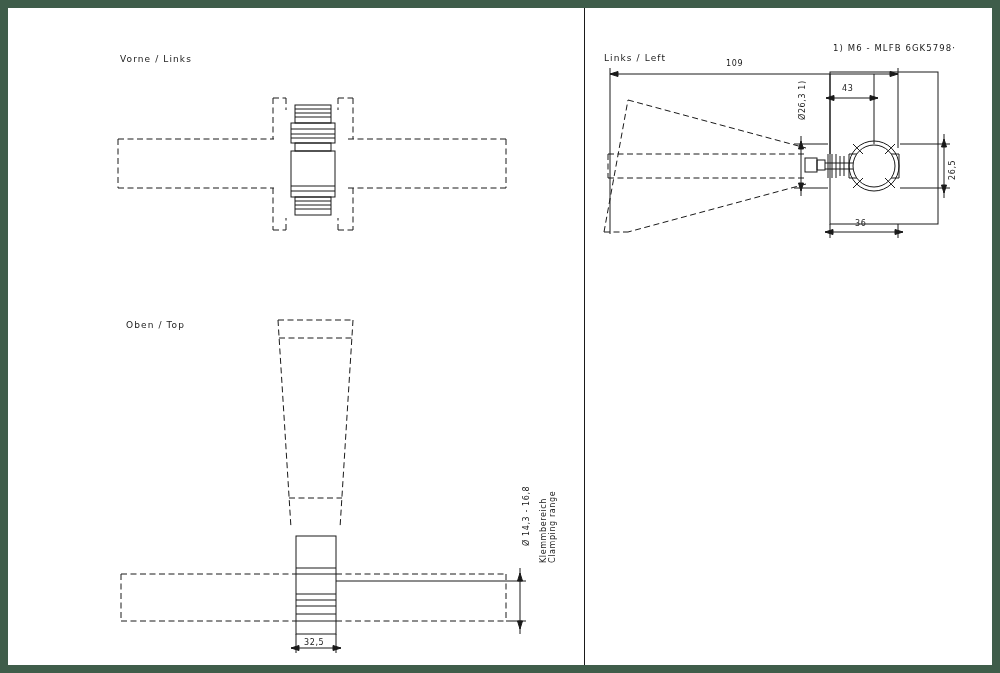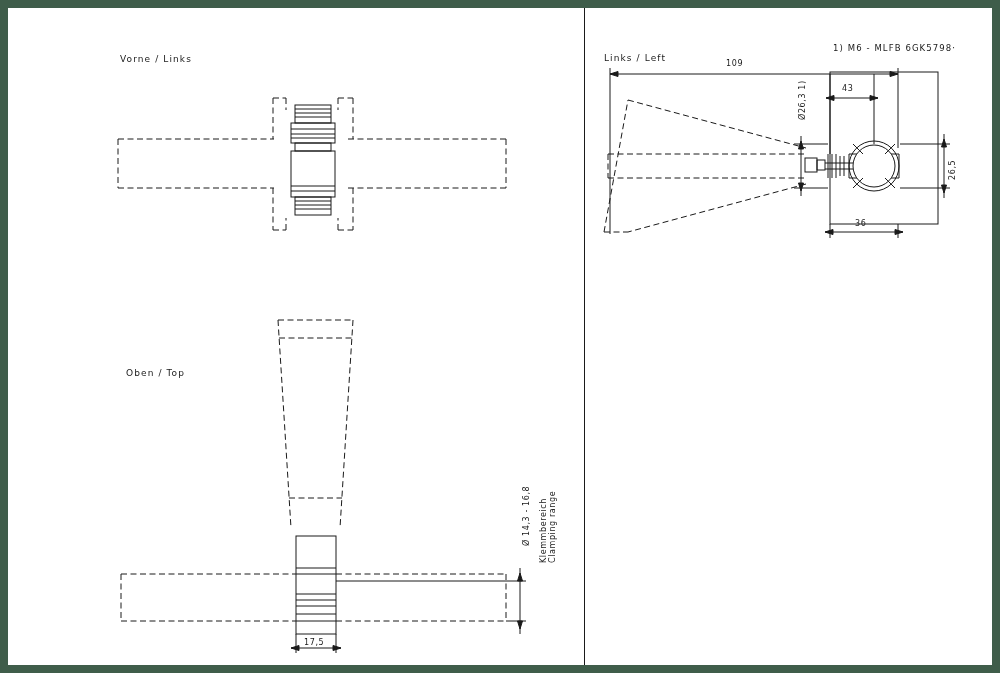--- a/index.html
+++ b/index.html
@@ -57,29 +57,29 @@
 </style>
 </head>
 <body>
 
 <div id="sheet">
 
   <div class="sep" style="left:576px; top:0px; width:1px; height:657px;"></div>
 
   <div class="lbl" style="left:112px; top:46px;">Vorne  /  Links</div>
   <div class="lbl" style="left:596px; top:45px;">Links  /  Left</div>
-  <div class="lbl" style="left:118px; top:312px;margin-top:48px;">Oben  /  Top</div>
+  <div class="lbl" style="left:118px; top:312px;">Oben  /  Top</div>
   <div class="lbl" style="left:825px; top:35px; font-size:8.5px;">1)  M6  -   MLFB  6GK5798·</div>
 
   <div class="dim" style="left:718px; top:51px;">109</div>
   <div class="dim" style="left:834px; top:76px;">43</div>
   <div class="dim vert" style="left:790px; top:112px;">Ø26,3 1)</div>
   <div class="dim vert" style="left:940px; top:172px;">26,5</div>
   <div class="dim" style="left:847px; top:211px;">36</div>
-  <div class="dim" style="left:296px; top:630px;">17,5</div>
+  <div class="dim" style="left:296px; top:630px;">32,5</div>
   <div class="dim vert" style="left:514px; top:538px;">Ø 14,3  -  16,8</div>
   <div class="dim vert" style="left:531px; top:555px;">Klemmbereich</div>
   <div class="dim vert" style="left:540px; top:555px;">Clamping range</div>
 
   <svg class="layer" viewBox="0 0 984 657" xmlns="http://www.w3.org/2000/svg">
     <g fill="none" stroke="#1a1a1a" stroke-width="1" stroke-linecap="butt">
 
       <g stroke-dasharray="6,3.5">
         <path d="M110 131 L266 131"></path>
         <path d="M110 180 L266 180"></path>

